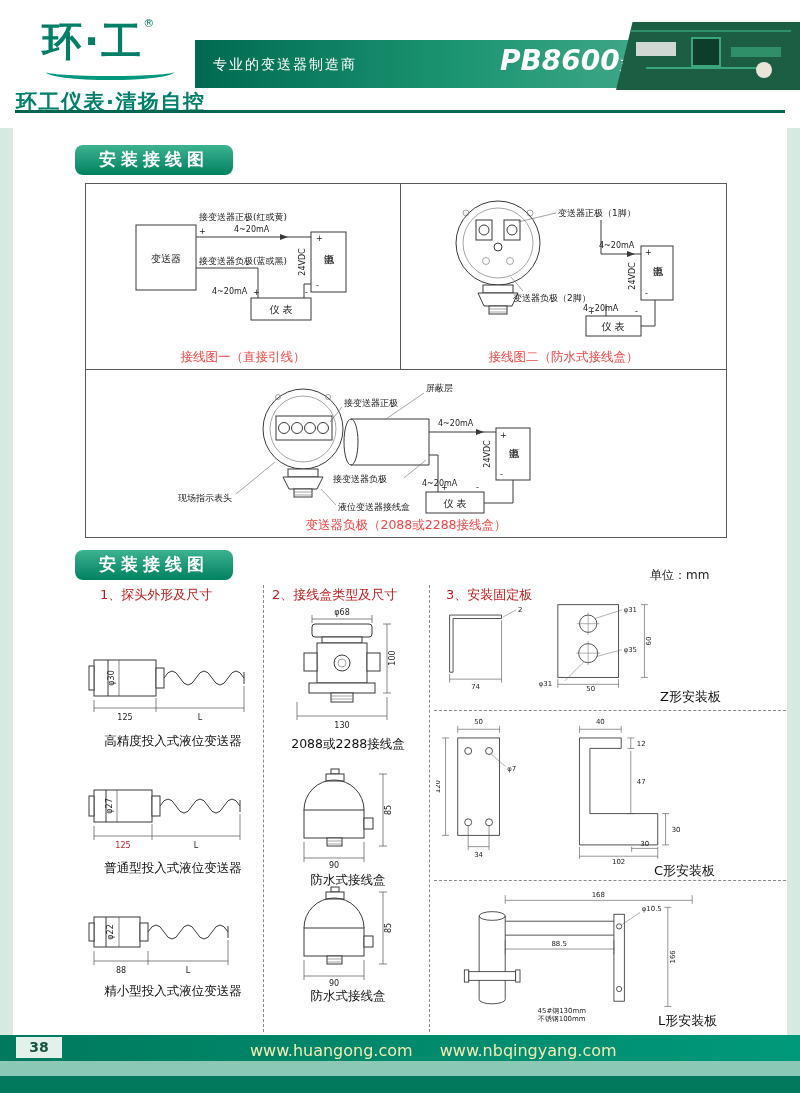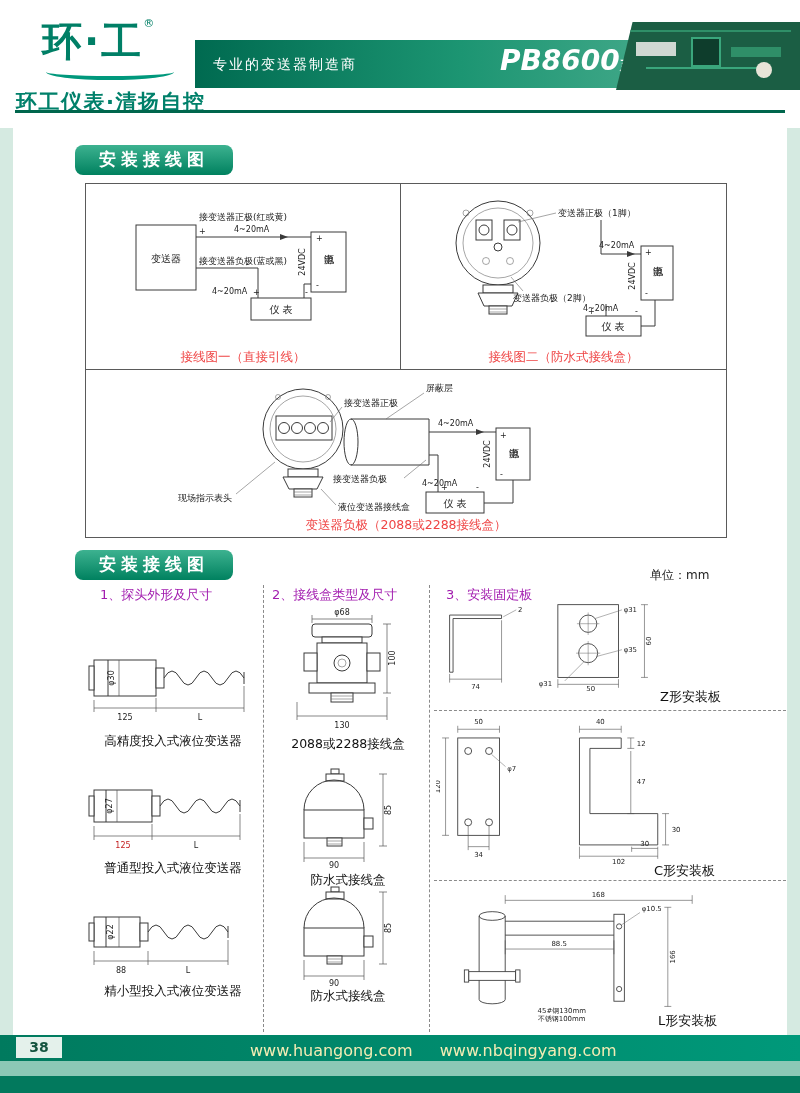--- a/index.html
+++ b/index.html
@@ -43,21 +43,21 @@
   .ln{stroke:#3a3a3a;stroke-width:1;fill:none;}
   .fw{fill:#fff;stroke:#3a3a3a;stroke-width:1;}
   .thin{stroke:#6a6a6a;stroke-width:0.6;fill:none;}
   .dim{stroke:#555;stroke-width:0.7;fill:none;}
   .arr{fill:#3a3a3a;stroke:none;}
   svg text{font-family:"DejaVu Sans","Liberation Sans",sans-serif;fill:#1d1d1d;font-size:9px;}
   .t8{font-size:8px;}.t10{font-size:10px;}
   .vt{writing-mode:vertical-rl;text-orientation:upright;}
   .red{fill:#c42020;}
   
-  .colhead{position:absolute;font-size:13px;color:#a21caf;}
+  .colhead{position:absolute;font-size:13px;color:#b91c1c;}
   .figcap{position:absolute;text-align:center;font-size:12.5px;color:#111;}
   .vsep{position:absolute;top:585px;height:447px;width:0;border-left:1px dashed #8a8a8a;}
   .hsep{position:absolute;height:0;border-top:1px dashed #8a8a8a;}
   .platelabel{position:absolute;font-size:13px;color:#111;}
   .unit{position:absolute;left:650px;top:567px;font-size:12px;color:#222;}
   
   .footbar{position:absolute;left:0;top:1035px;width:800px;height:26px;
            background:linear-gradient(90deg,#007a5e,#00997a);}
   .pagenum{position:absolute;left:16px;top:1037px;width:46px;height:21px;background:#e4f1eb;
            color:#14543f;font-weight:bold;font-size:14px;text-align:center;line-height:21px;}

